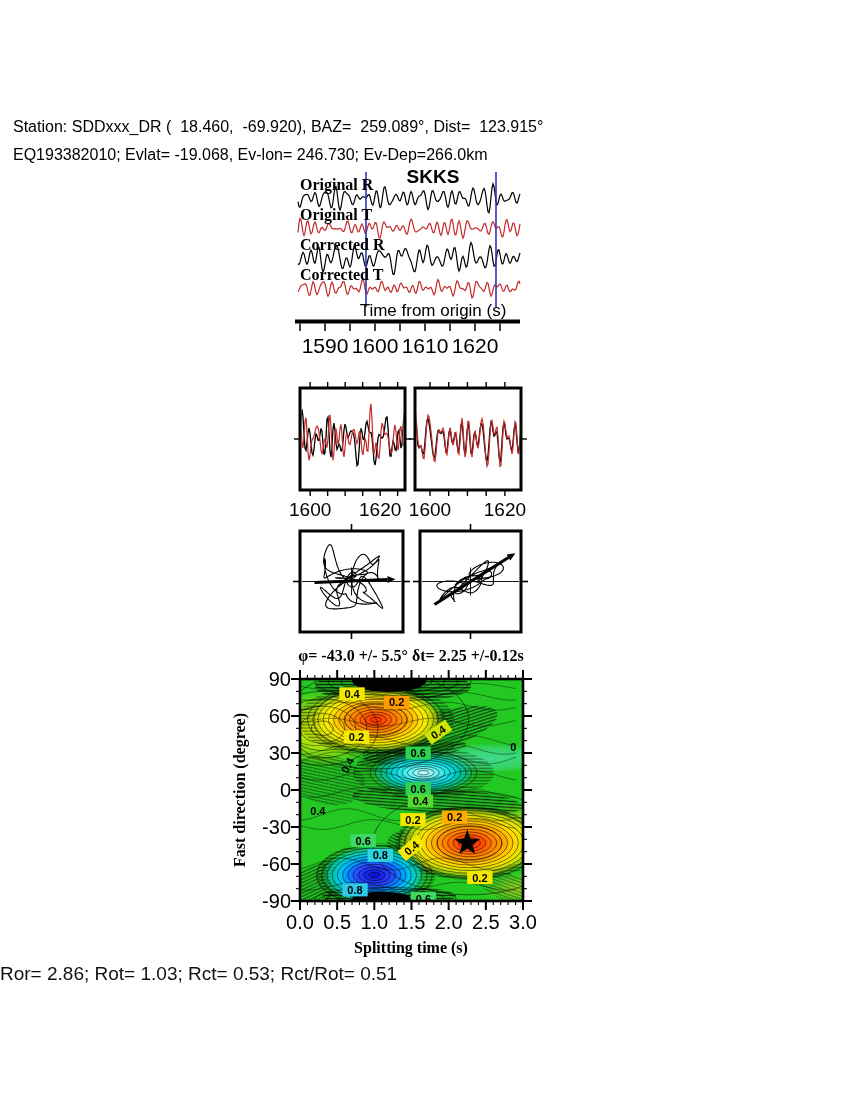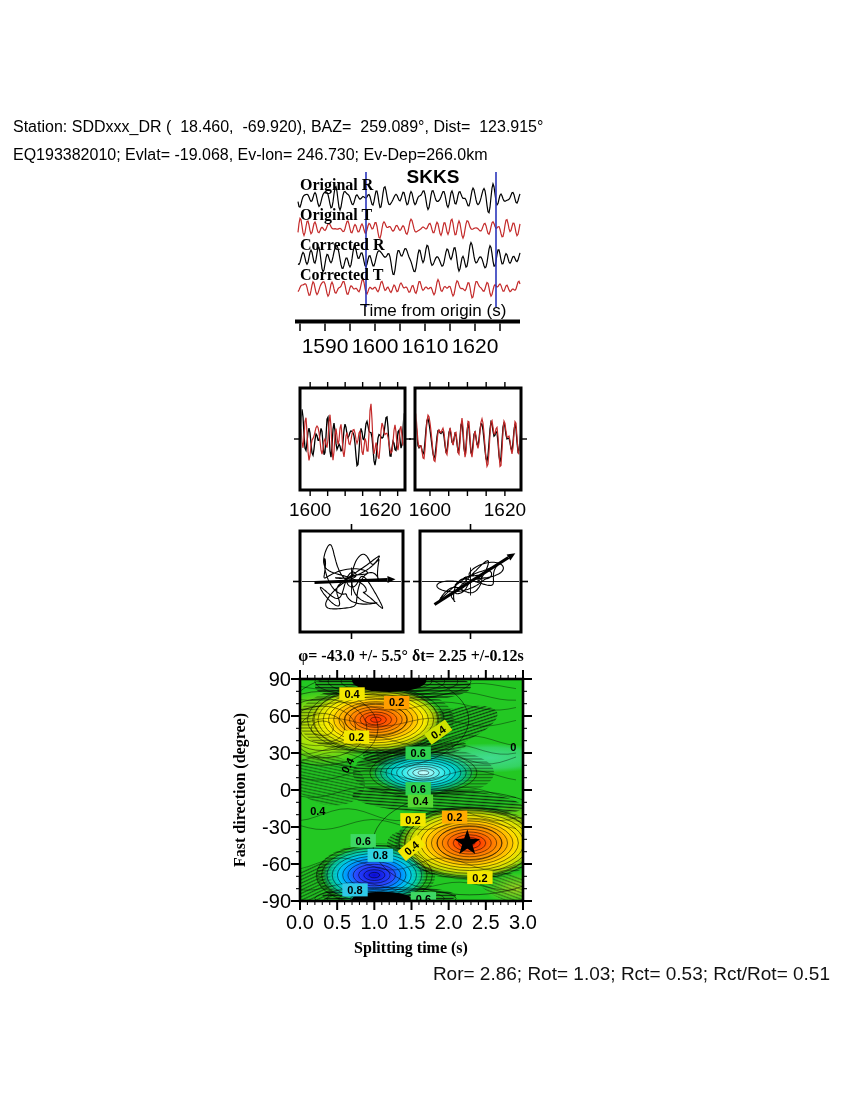--- a/index.html
+++ b/index.html
@@ -2,21 +2,21 @@
 <html><head>
 <meta charset="utf-8">
 <style>
   html,body{margin:0;padding:0;background:#ffffff;}
   .page{position:relative;width:850px;height:1100px;background:#ffffff;overflow:hidden;
         font-family:"Liberation Sans",sans-serif;}
   .hdr{position:absolute;left:0;width:800px;text-align:left;color:#000;
        font:16px "Liberation Sans",sans-serif;white-space:pre;margin-left:13px;}
   #hdr1{top:118px;}
   #hdr2{top:146px;}
-  .ftr{position:absolute;top:963px;left:0;width:830px;text-align:right;color:#111;
+  .ftr{position:absolute;top:963px;left:0;width:830px;text-align:left;color:#111;
        font:19px "Liberation Sans",sans-serif;}
   svg{position:absolute;overflow:visible;}
   #wf{left:290px;top:160px;}
   #zp{left:290px;top:380px;}
   #pm{left:290px;top:525px;}
   #em{left:230px;top:640px;}
   svg text{fill:#000;}
   .ts{font-family:"Liberation Sans",sans-serif;}
   .tsb{font-family:"Liberation Sans",sans-serif;font-weight:bold;}
   .tf{font-family:"Liberation Serif",serif;font-weight:bold;}

